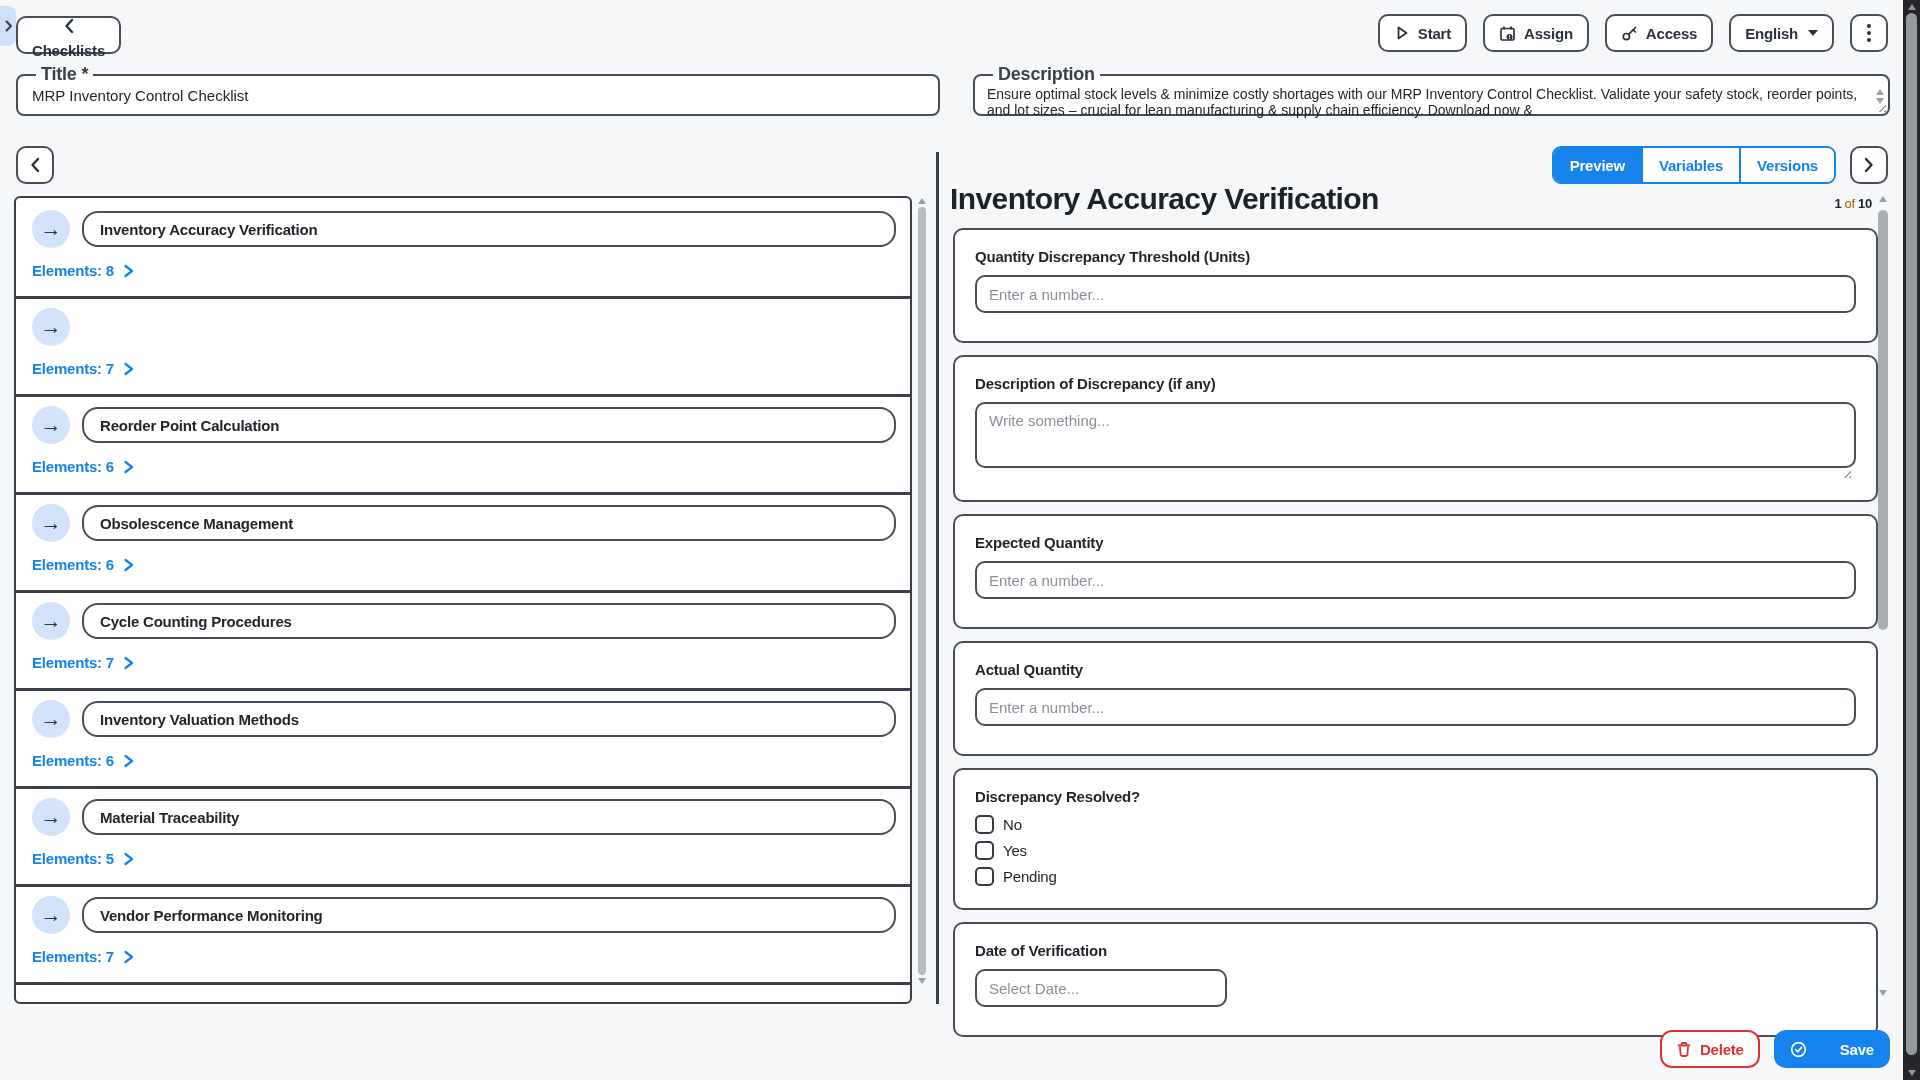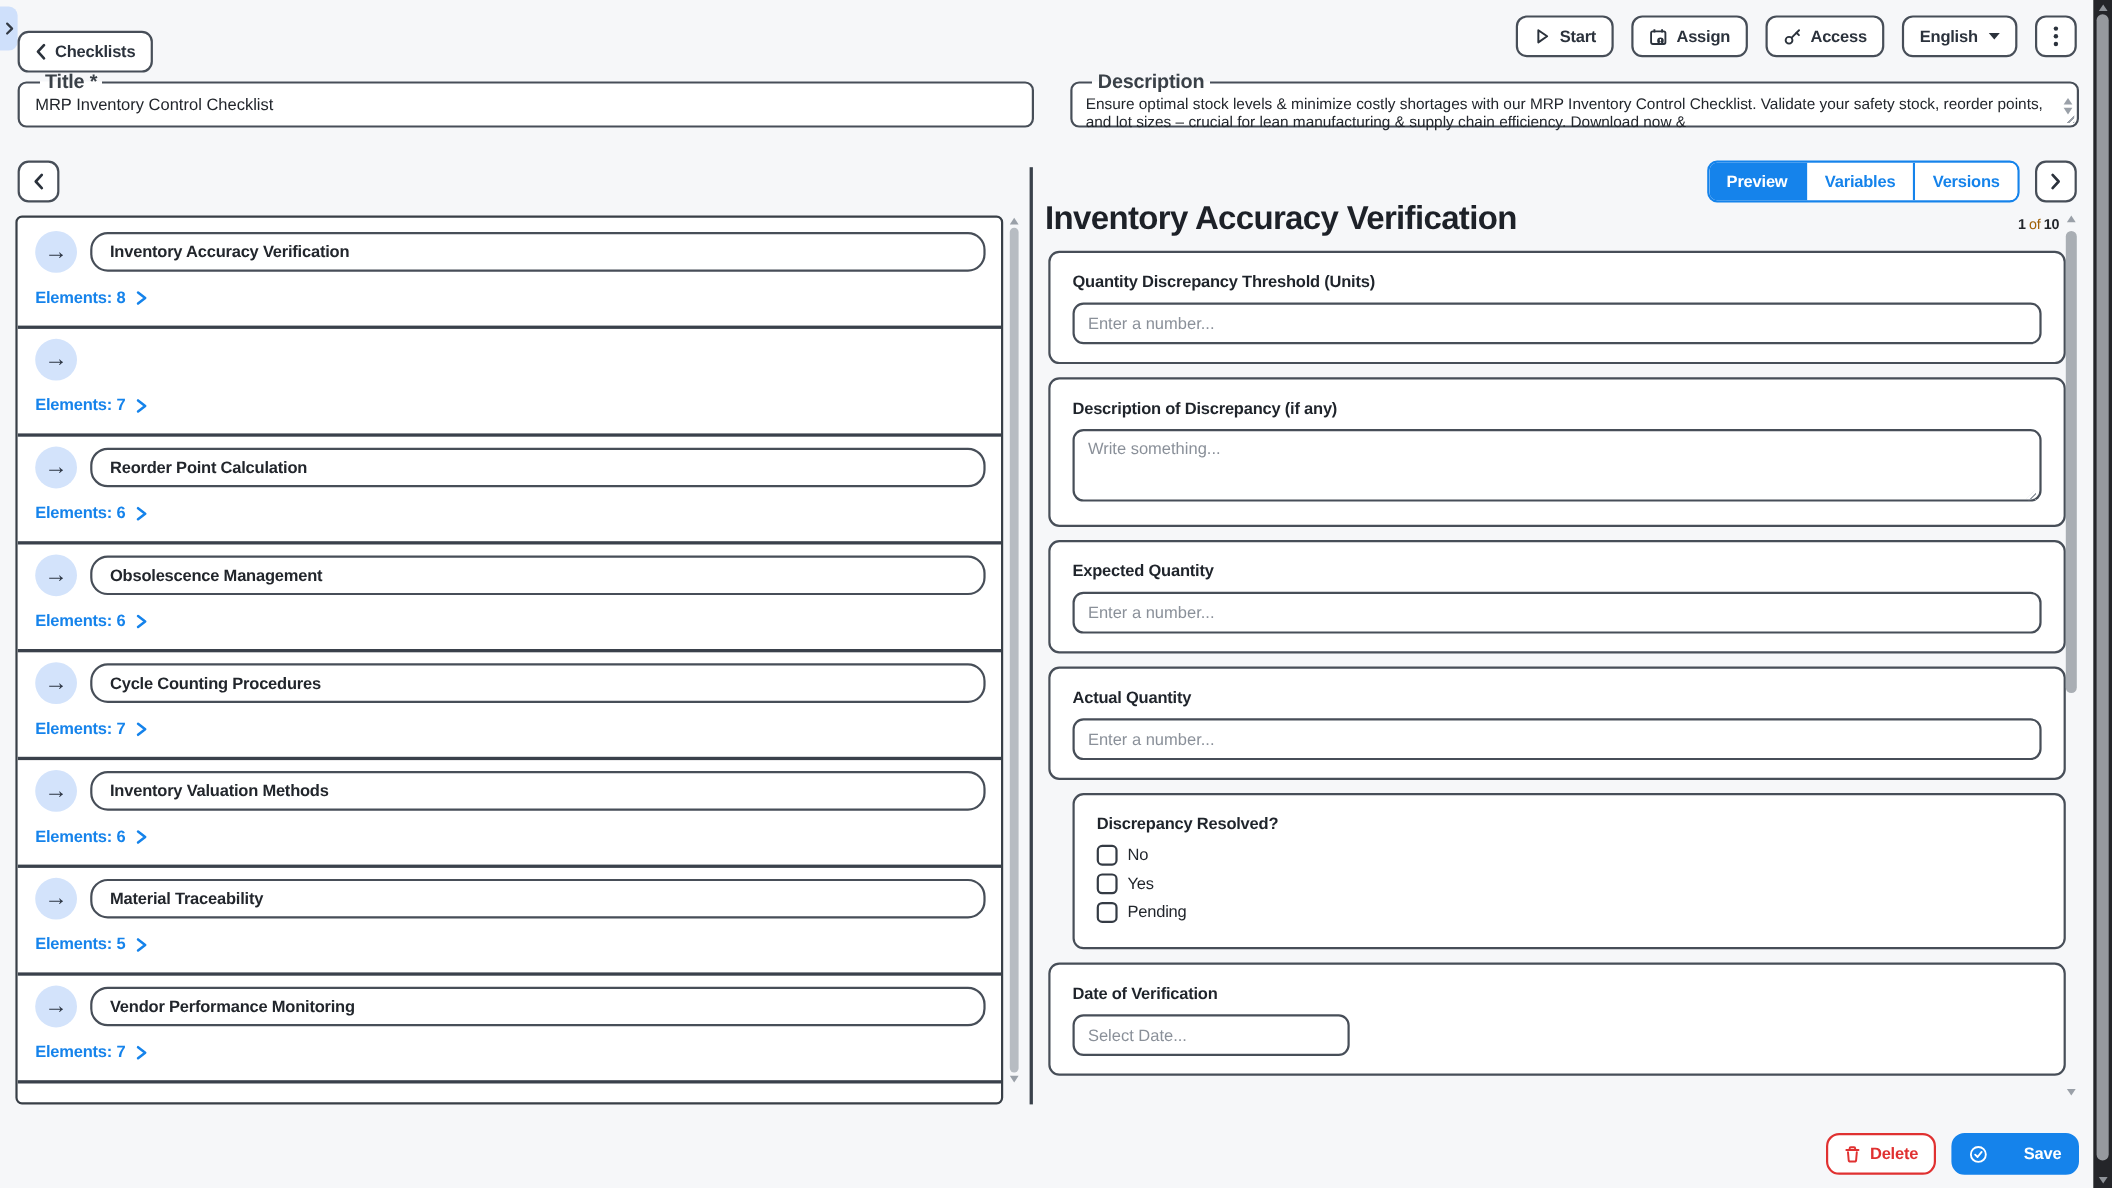--- a/index.html
+++ b/index.html
@@ -21,21 +21,21 @@
   .sq { width:38px; padding:0; justify-content:center; }
 
   
   #side-flap {
     position:absolute; left:0; top:6px; width:16px; height:40px;
     background:#cfe0fb; border-radius:0 8px 8px 0;
     display:flex; align-items:center; justify-content:center; cursor:pointer;
   }
 
   
-  #back-btn { position:absolute; left:16px; top:28px; }
+  #back-btn { position:absolute; left:16px; top:16px;flex-direction:column; }
   #header-actions { position:absolute; right:32px; top:14px; display:flex; gap:16px; }
   .caret-down { width:0; height:0; border-left:5px solid transparent; border-right:5px solid transparent; border-top:6px solid #2b323c; margin-left:2px; }
   .kebab-dots { display:flex; flex-direction:column; gap:3px; }
   .kebab-dots i { width:4px; height:4px; border-radius:50%; background:#2b323c; }
 
   
   fieldset.ofield {
     position:absolute; top:64px; border:2px solid #474e58; border-radius:8px;
     background:#fff; padding:0 10px 6px 10px; height:52px;
   }
@@ -104,34 +104,34 @@
 
   
   #preview-heading { position:absolute; left:950px; top:182px; font-size:30px; font-weight:800; letter-spacing:-0.6px; color:#1d2128; }
   #pagination { position:absolute; right:48px; top:196px; font-size:13px; color:#22262c; }
   #pagination .num { font-weight:800; }
   #pagination .sep { font-weight:400; color:#a16207; padding:0 3px; }
 
   #cards { position:absolute; left:953px; top:228px; width:925px; }
   .card {
     background:#fff; border:2px solid #474e58; border-radius:10px;
-    padding:18px 20px 16px 20px; margin-bottom:12px; position:relative;
+    padding:18px 20px 28px 20px; margin-bottom:12px; position:relative;
   }
   .card-label { font-size:15px; font-weight:700; color:#1f242b; margin-bottom:10px; letter-spacing:-0.2px; }
   .field-input {
     width:100%; height:38px; border:2px solid #474e58; border-radius:10px;
     padding:0 12px; font-size:15px; font-family:inherit; color:#22262c; outline:none;
   }
   .field-input::placeholder, .field-textarea::placeholder { color:#8a9099; opacity:1; }
   .field-textarea {
     width:100%; height:66px; border:2px solid #474e58; border-radius:10px;
     padding:8px 12px; font-size:15px; font-family:inherit; color:#22262c; outline:none; resize:none;
   }
   .ta-corner { position:absolute; right:25px; bottom:22px; }
-  .card.checkbox-card { padding-bottom:22px;margin-left:22px; }
+  .card.checkbox-card { padding-bottom:22px; }
   .cbx-row { display:flex; align-items:center; gap:9px; margin-top:7px; cursor:pointer; }
   .cbx { width:19px; height:19px; border:2px solid #343b44; border-radius:5px; background:#fff; flex:0 0 19px; }
   .cbx-text { font-size:15px; color:#22262c; }
   .date-input { width:252px; }
 
   
   #pane-scroll { left:1876px; top:196px; width:13px; height:800px; justify-content:flex-start; }
   #pane-scroll .thumb { width:10px; height:420px; margin-top:8px; border-radius:5px; background:#a9aeb4; }
   #pane-scroll .tri-down { position:absolute; bottom:0; }
 

